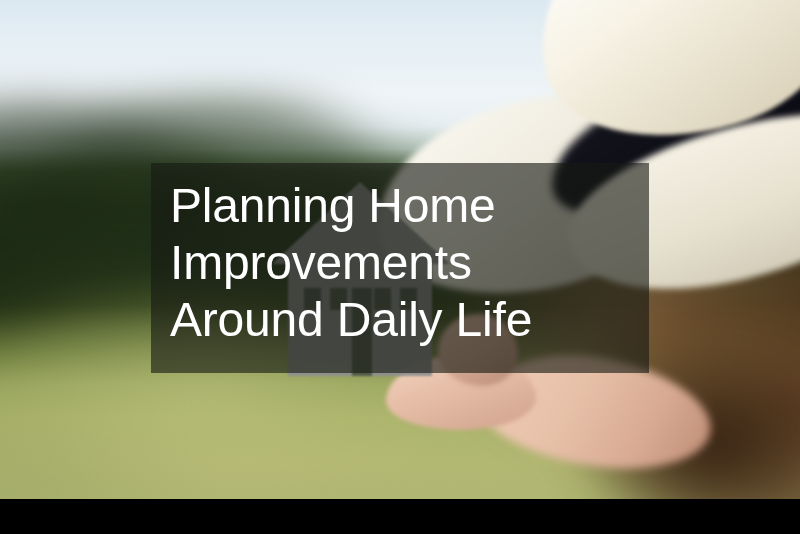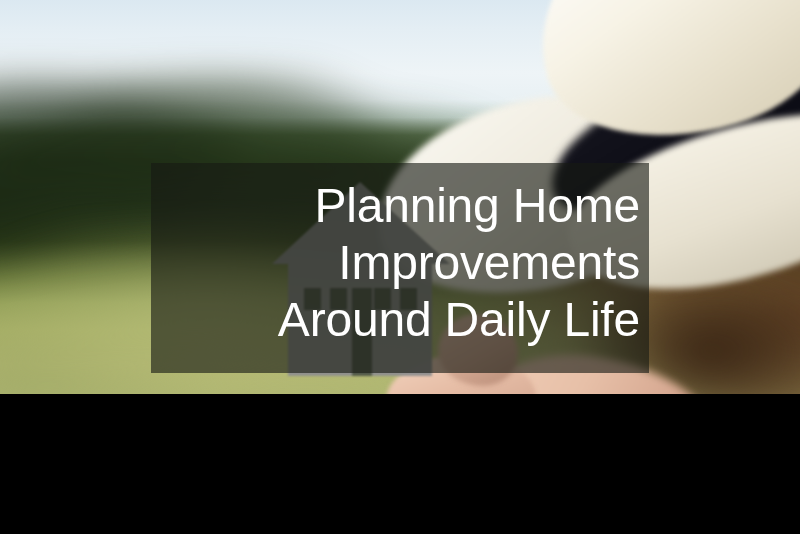--- a/index.html
+++ b/index.html
@@ -3,24 +3,23 @@
 <meta charset="utf-8">
 <style>
   html, body {
     margin: 0;
     padding: 0;
     background: #000;
   }
   #stage {
     position: relative;
     width: 800px;
-    height: 394px;
+    height: 499px;
     overflow: hidden;
     font-family: "Liberation Sans", sans-serif;
-    text-align: right;
   }
 
   
   .photo {
     position: absolute;
     inset: 0;
     overflow: hidden;
   }
   
   .layer-sky {

